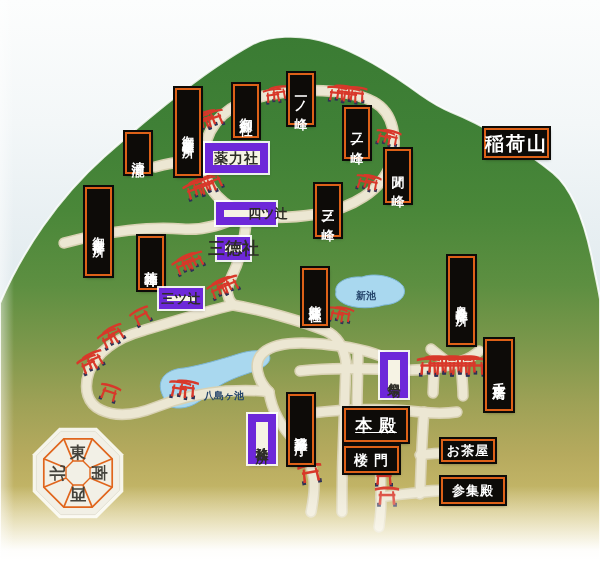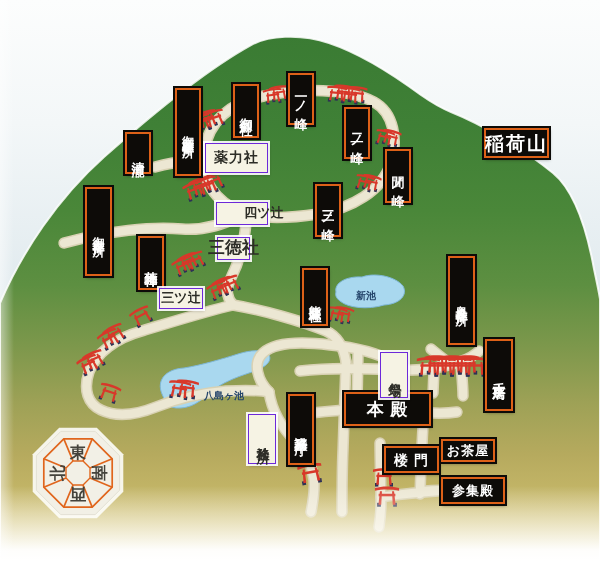--- a/index.html
+++ b/index.html
@@ -18,23 +18,22 @@
     position:absolute; box-sizing:border-box;
     display:flex; align-items:center; justify-content:center;
     font-weight:bold; line-height:1; text-align:center;
     white-space:pre; cursor:pointer;
   }
   .bk-v, .bk-h {
     background:#0d0b08; border:2px solid #dd6118; color:#ffffff;
     box-shadow:0 0 0 2px #0d0b08, 1px 2px 3px rgba(0,0,0,.35);
   }
   .wh-v, .wh-h {
-    background:#f6f3e4; border:1px solid #6d28d9; color:#2d2d27;
+    background:#f6f3e4; border:8px solid #6d28d9; color:#2d2d27;
     box-shadow:0 0 0 2px rgba(255,255,255,.9), 1px 2px 3px rgba(0,0,0,.25);
-    font-family:Liberation Mono, monospace;
   }
   .bk-v, .wh-v { writing-mode:vertical-rl; letter-spacing:2px; }
   .leftfade {
     position:absolute; left:0; top:0; bottom:0; width:14px;
     background:linear-gradient(90deg,rgba(255,255,255,.5),rgba(255,255,255,0));
     pointer-events:none;
   }
 </style>
 </head>
 <body>
@@ -226,22 +225,22 @@
       <div class="lbl bk-v" style="left: 385px; top: 149px; width: 26px; height: 54px; font-size: 13px;">間ノ峰</div>
       <div class="lbl bk-v" style="left: 315px; top: 184px; width: 26px; height: 53px; font-size: 13px;">三ノ峰</div>
       <div class="lbl bk-v" style="left: 125px; top: 132px; width: 26px; height: 42px; font-size: 13px;">清瀧</div>
       <div class="lbl bk-v" style="left: 85px; top: 187px; width: 27px; height: 89px; font-size: 12px;">御幸奉拝所</div>
       <div class="lbl bk-v" style="left: 138px; top: 236px; width: 26px; height: 54px; font-size: 13px;">荒神峰</div>
       <div class="lbl bk-v" style="left: 302px; top: 268px; width: 26px; height: 58px; font-size: 13px;">熊鷹社</div>
       <div class="lbl bk-v" style="left: 448px; top: 256px; width: 27px; height: 89px; font-size: 12px;">奥社奉拝所</div>
       <div class="lbl bk-v" style="left: 485px; top: 339px; width: 28px; height: 72px; font-size: 13px;">千本鳥居</div>
       <div class="lbl bk-v" style="left: 288px; top: 394px; width: 26px; height: 71px; font-size: 13px;">講務本庁</div>
       <div class="lbl bk-h" style="left: 484px; top: 128px; width: 65px; height: 30px; font-size: 19px; letter-spacing: 2px;">稲荷山</div>
-      <div class="lbl bk-h" style="left: 344px; top: 392px; width: 87px; height: 34px; font-size: 17px; letter-spacing: 1px;">本 殿</div>
-      <div class="lbl bk-h" style="left: 344px; top: 446px; width: 55px; height: 27px; font-size: 14px; letter-spacing: 1px; margin-left: 40px;">楼 門</div>
+      <div class="lbl bk-h" style="left: 344px; top: 408px; width: 64px; height: 34px; font-size: 17px; letter-spacing: 1px; text-decoration: underline;">本 殿</div>
+      <div class="lbl bk-h" style="left: 344px; top: 446px; width: 55px; height: 27px; font-size: 14px; letter-spacing: 1px;">楼 門</div>
       <div class="lbl bk-h" style="left: 441px; top: 439px; width: 54px; height: 23px; font-size: 13px; letter-spacing: 1px;">お茶屋</div>
       <div class="lbl bk-h" style="left: 441px; top: 477px; width: 64px; height: 27px; font-size: 13px; letter-spacing: 1px;">参集殿</div>
       <div class="lbl wh-h" style="left: 205px; top: 143px; width: 63px; height: 30px; font-size: 14px; letter-spacing: 1px;">薬力社</div>
       <div class="lbl wh-h" style="left: 216px; top: 202px; width: 52px; height: 23px; font-size: 13px; padding-left: 44px;">四ツ辻</div>
       <div class="lbl wh-h" style="left: 217px; top: 237px; width: 33px; height: 23px; font-size: 17px;">三徳社</div>
       <div class="lbl wh-h" style="left: 159px; top: 288px; width: 44px; height: 21px; font-size: 13px;">三ツ辻</div>
       <div class="lbl wh-v" style="left: 380px; top: 352px; width: 28px; height: 46px; font-size: 13px;">祭場</div>
       <div class="lbl wh-v" style="left: 248px; top: 414px; width: 28px; height: 50px; font-size: 13px;">社務所</div>
     </div>
   <div class="leftfade"></div>

